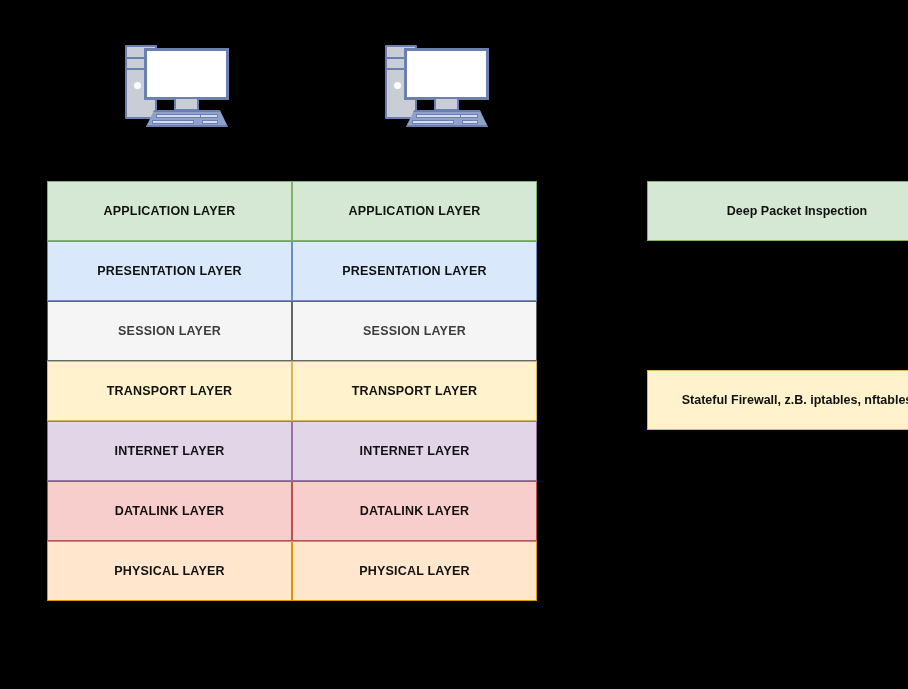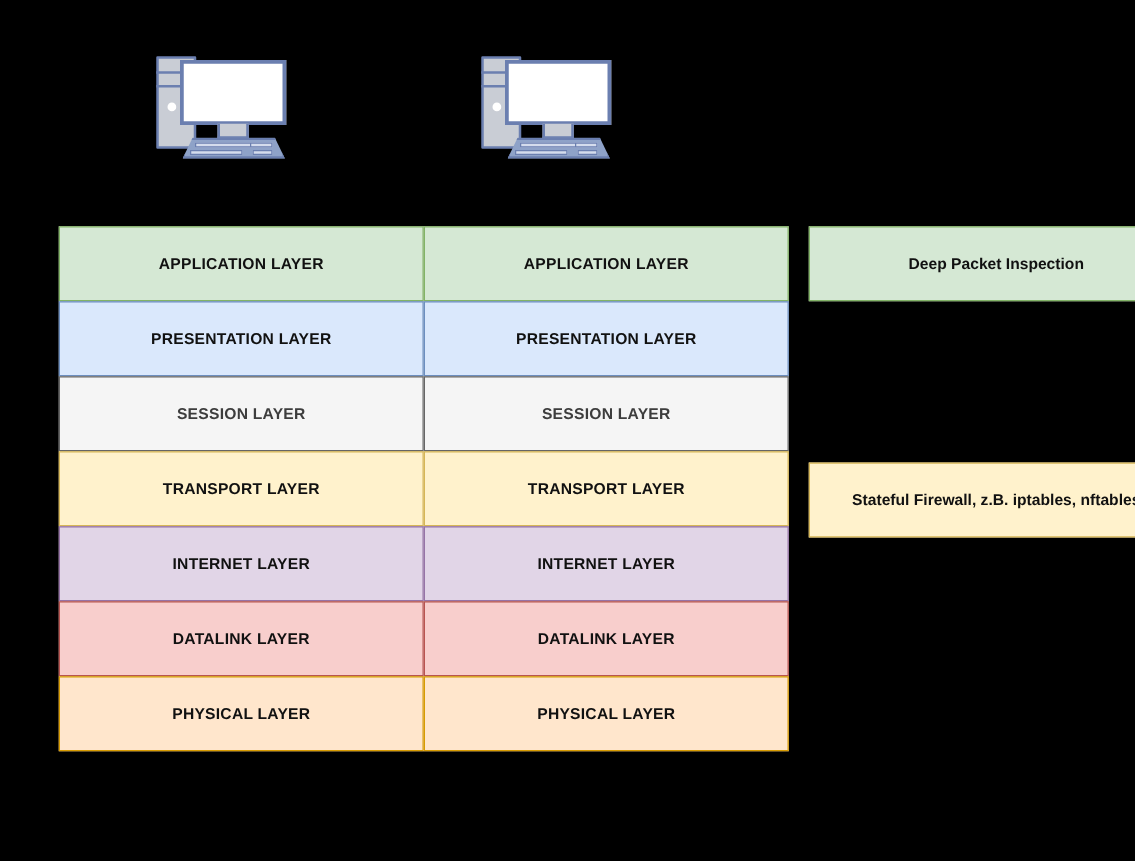--- a/index.html
+++ b/index.html
@@ -56,21 +56,21 @@
   }
   .pc .kb-inner4 {
     position: absolute; left: 90px; top: 84px; width: 16px; height: 4px;
     background: #d4dced; border: 1px solid #6b7fb0;
   }
 
   
   #stack { position: absolute; left: 47px; top: 181px; display: flex; flex-direction: column; }
   .row { display: flex; }
   .cell {
-    width: 292px; height: 60px;
+    width: 245px; height: 60px;
     display: flex; align-items: center; justify-content: center;
     font-size: 12.5px; font-weight: bold; letter-spacing: 0.2px;
     color: #111111; text-align: center;
   }
   .cell.left-col  { border-right-width: 0.5px; }
   .cell.right-col { border-left-width: 0.5px; }
 
   
   .note {
     position: absolute;

